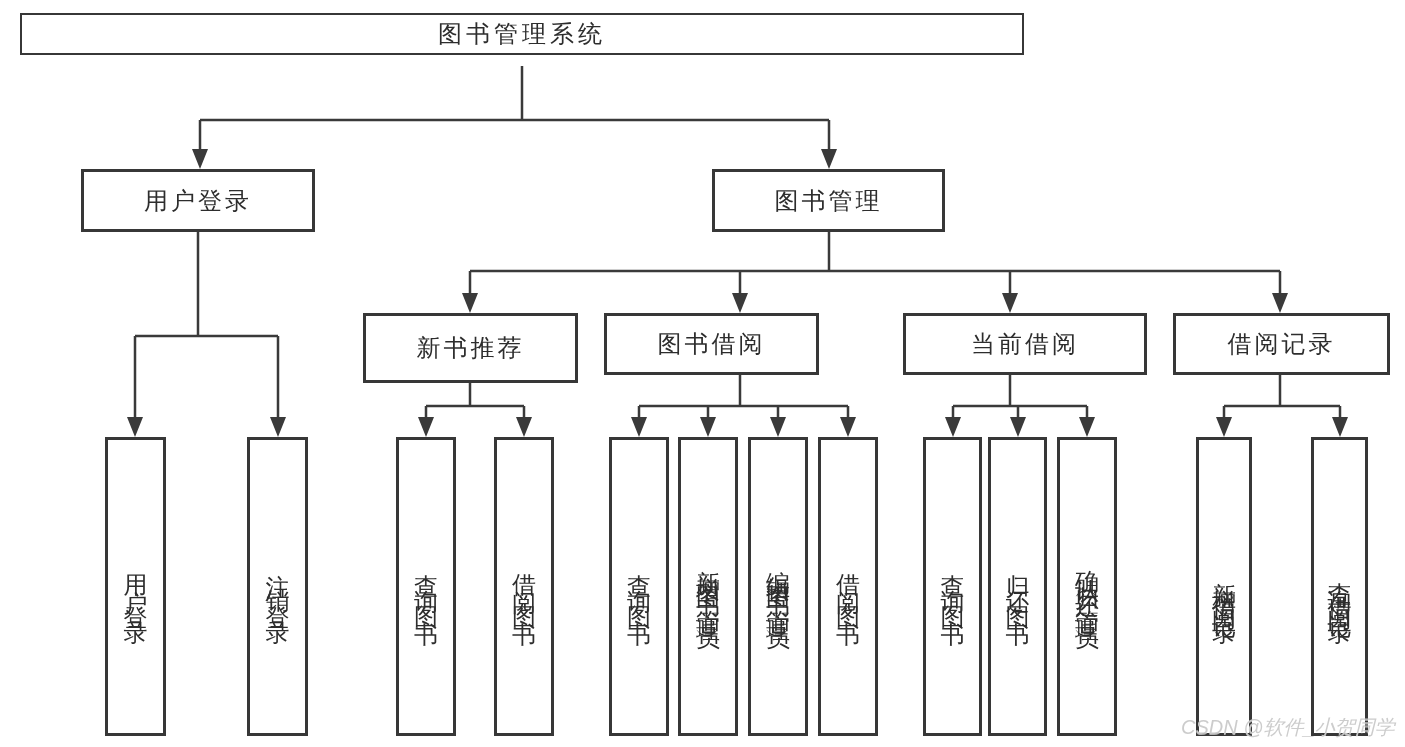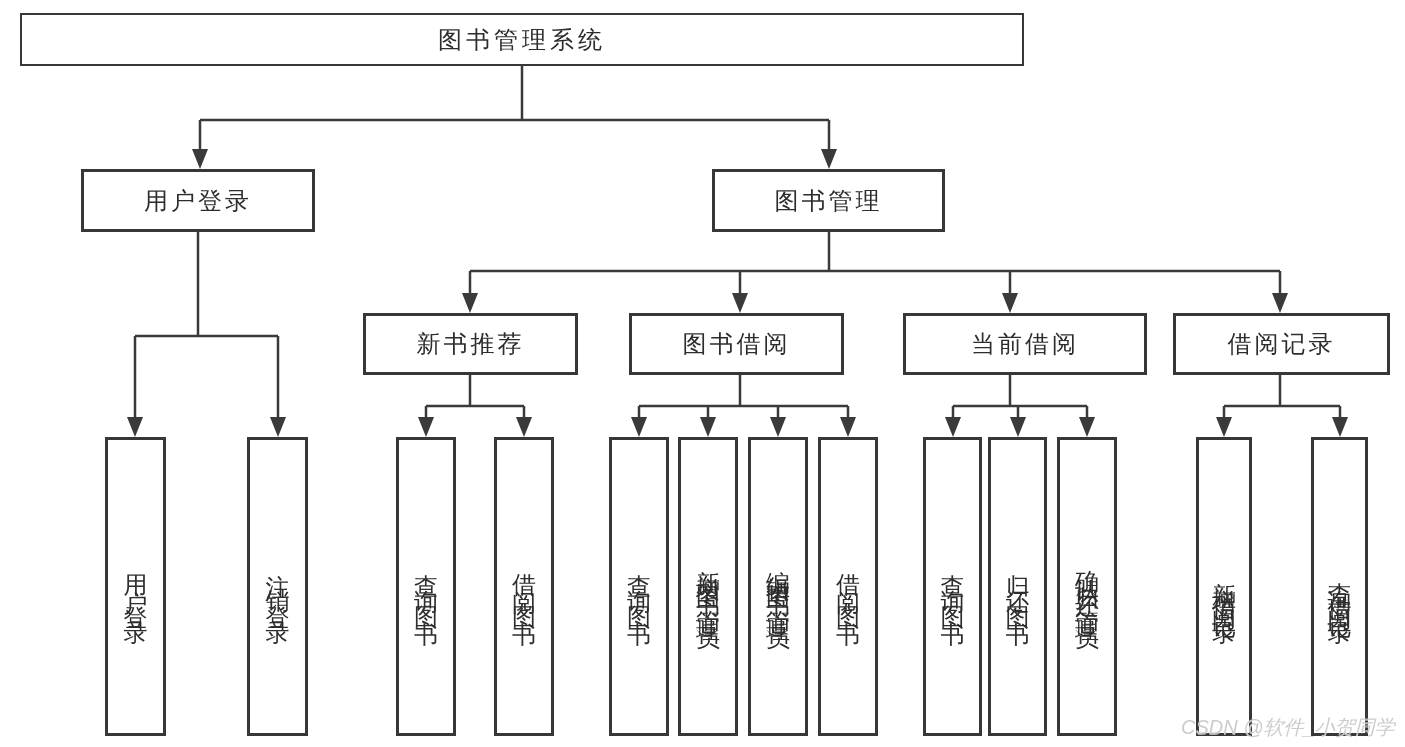--- a/index.html
+++ b/index.html
@@ -84,35 +84,35 @@
              M1002 293 L1018 293 L1010 313 Z M1272 293 L1288 293 L1280 313 Z
              M127 417 L143 417 L135 437 Z M270 417 L286 417 L278 437 Z
              M418 417 L434 417 L426 437 Z M516 417 L532 417 L524 437 Z
              M631 417 L647 417 L639 437 Z M700 417 L716 417 L708 437 Z
              M770 417 L786 417 L778 437 Z M840 417 L856 417 L848 437 Z
              M945 417 L961 417 L953 437 Z M1010 417 L1026 417 L1018 437 Z
              M1079 417 L1095 417 L1087 437 Z
              M1216 417 L1232 417 L1224 437 Z M1332 417 L1348 417 L1340 437 Z"></path>
   </svg>
 
-  <div class="node hbox root-box" style="left:20px; top:13px; width:1004px; height:53px;">
+  <div class="node hbox root-box" style="left:20px; top:13px; width:1004px; height:42px;">
     <span>图书管理系统</span>
   </div>
 
   <div class="node hbox" style="left:81px; top:169px; width:234px; height:63px;">
     <span>用户登录</span>
   </div>
   <div class="node hbox" style="left:712px; top:169px; width:233px; height:63px;">
     <span>图书管理</span>
   </div>
 
-  <div class="node hbox" style="left:363px; top:313px; width:215px; height:62px;">
+  <div class="node hbox" style="left:363px; top:313px; width:215px; height:70px;">
     <span>新书推荐</span>
   </div>
-  <div class="node hbox" style="left:629px; top:313px; width:215px; height:62px;">
+  <div class="node hbox" style="left:604px; top:313px; width:215px; height:62px;">
     <span>图书借阅</span>
   </div>
   <div class="node hbox" style="left:903px; top:313px; width:244px; height:62px;">
     <span>当前借阅</span>
   </div>
   <div class="node hbox" style="left:1173px; top:313px; width:217px; height:62px;">
     <span>借阅记录</span>
   </div>
 
   <div class="node vbox" style="left:105px; top:437px; width:61px; height:299px;">

